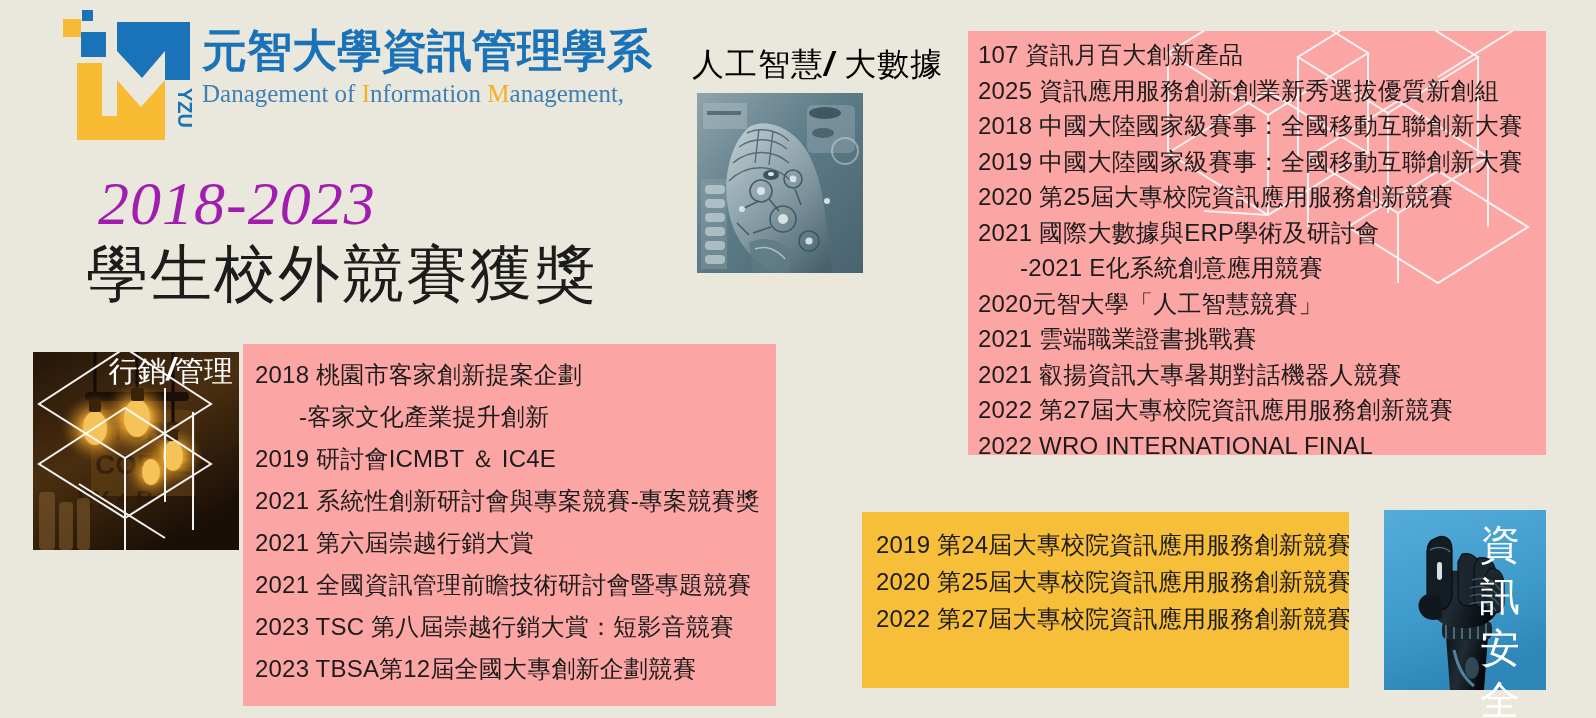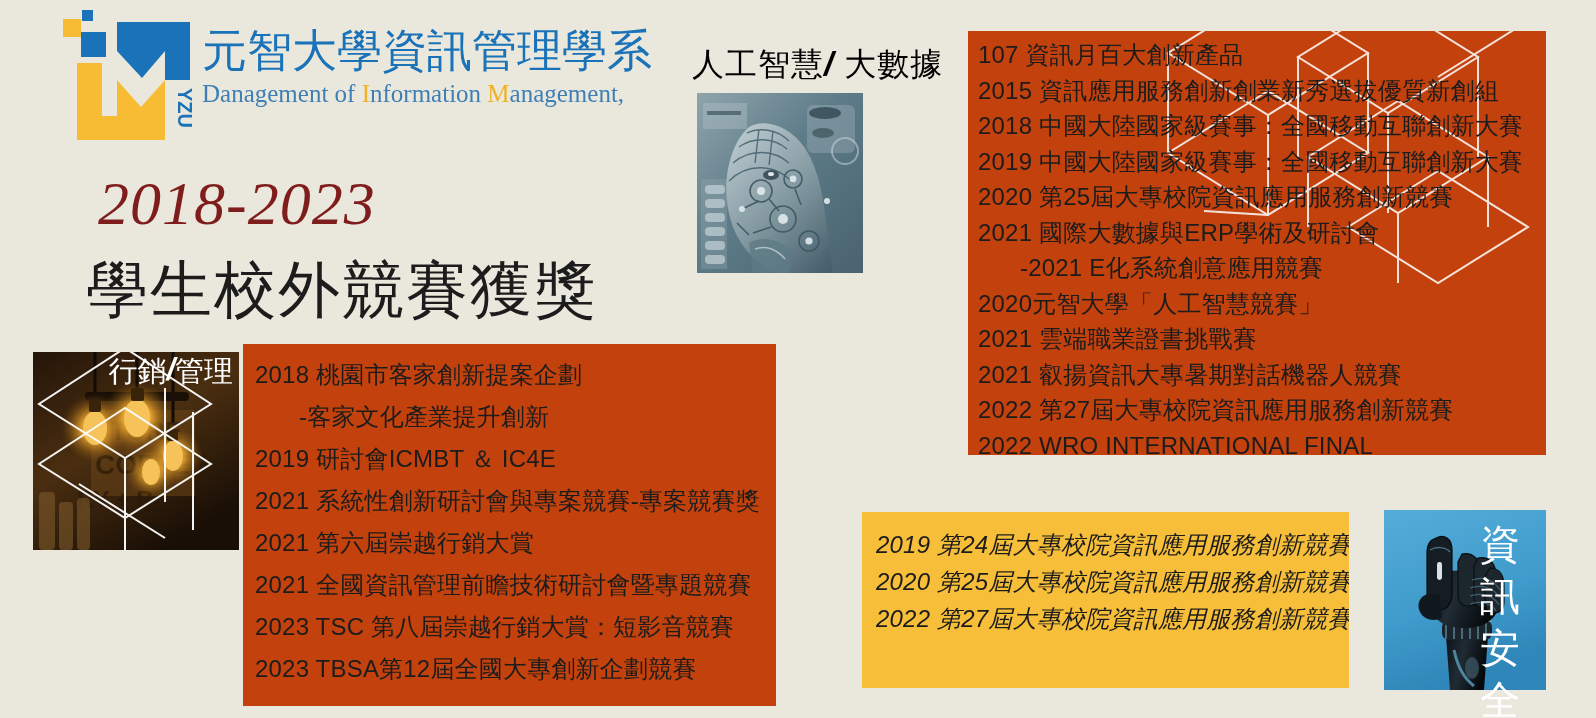--- a/index.html
+++ b/index.html
@@ -11,43 +11,43 @@
     position:relative;
   }
   #root{position:absolute;inset:0;}
 
   
   .logo-wrap{position:absolute;left:62px;top:8px;width:580px;height:140px;}
   .logo-mark{position:absolute;left:0;top:0;width:132px;height:136px;}
   .logo-text{position:absolute;left:140px;top:18px;width:440px;}
   .logo-cn{
     font-family:"Liberation Sans","DejaVu Sans",sans-serif;
-    font-size:45px;font-weight:400;color:#1a72b8;letter-spacing:0px;
+    font-size:45px;font-weight:700;color:#1a72b8;letter-spacing:0px;
     line-height:50px;white-space:nowrap;
   }
   .logo-en1{
     font-family:"Liberation Serif","DejaVu Serif",serif;
     font-size:25px;color:#3f7fb5;line-height:31px;white-space:nowrap;margin-top:2px;
   }
   .logo-en2{
     font-family:"Liberation Serif","DejaVu Serif",serif;
     font-size:25px;color:#f0b128;line-height:31px;white-space:nowrap;
   }
   .ylt{color:#f0b128;}
   .blt{color:#3f7fb5;}
 
   
   .title-years{
     position:absolute;left:98px;top:168px;
     font-family:"Liberation Serif","DejaVu Serif",serif;
-    font-style:italic;font-size:62px;color:#7f1d1d;letter-spacing:1px;
+    font-style:italic;font-size:62px;color:#a21caf;letter-spacing:1px;
     white-space:nowrap;
   }
   .title-main{
-    position:absolute;left:86px;top:248px;
+    position:absolute;left:86px;top:232px;
     font-family:Liberation Sans, sans-serif;
     font-size:62px;color:#1c1c1c;letter-spacing:2px;font-weight:400;
     white-space:nowrap;
   }
 
   
   .ai-heading{
     position:absolute;left:692px;top:43px;
     font-size:32px;color:#000000;white-space:nowrap;letter-spacing:1px;
   }
@@ -68,42 +68,42 @@
   .mk-label{
     position:absolute;left:33px;top:352px;width:206px;height:198px;
     display:flex;align-items:flex-start;justify-content:flex-end;
     padding:0 6px 4px 0;box-sizing:border-box;
     font-size:29px;color:#ffffff;letter-spacing:0px;pointer-events:none;
   }
   .mk-label .sl{font-weight:700;font-style:italic;font-size:31px;}
 
   
   .panel{position:absolute;box-sizing:border-box;overflow:hidden;}
-  .panel-pink{background:#c2410c;}
+  .panel-pink{background:#fca5a5;}
   .panel-orange{background:#f7be3a;}
 
   .panel-right{left:968px;top:31px;width:578px;height:424px;}
   .panel-left{left:243px;top:344px;width:533px;height:362px;}
   .panel-bottom{left:862px;top:512px;width:487px;height:176px;}
 
   .hexdeco{position:absolute;inset:0;pointer-events:none;}
   .hexdeco svg{display:block;width:100%;height:100%;}
 
   .plist{position:relative;z-index:2;}
   .plist .row{
     font-size:24px;color:#1c1c1c;line-height:37px;white-space:nowrap;
     letter-spacing:0.2px;
   }
   .panel-right .plist{padding:6px 0 0 10px;}
   .panel-right .row{line-height:35.5px;font-size:24px;}
   .panel-right .row.indent{padding-left:42px;}
   .panel-left .plist{padding:10px 0 0 12px;}
   .panel-left .row{line-height:42px;font-size:24px;}
   .panel-left .row.indent{padding-left:44px;}
-  .panel-bottom .plist{padding:14px 0 0 14px;font-style:italic;}
+  .panel-bottom .plist{padding:14px 0 0 14px;}
   .panel-bottom .row{line-height:37px;font-size:24px;}
 
   
   .sec-photo{
     position:absolute;left:1384px;top:510px;width:162px;height:180px;
     overflow:hidden;background:#4aa3d4;
   }
   .sec-photo svg{display:block;width:100%;height:100%;}
   .sec-label{
     position:absolute;left:1470px;top:518px;width:60px;
@@ -298,21 +298,21 @@
           <path d="M340 126 L340 196"></path>
           <path d="M520 126 L520 196"></path>
           <path d="M430 182 L430 252"></path>
           <path d="M560 -10 L470 46"></path>
           <path d="M236 180 L300 184"></path>
         </g>
       </svg>
     </div>
     <div class="plist">
       <div class="row">107 資訊月百大創新產品</div>
-      <div class="row">2015 資訊應用服務創新創業新秀選拔優質新創組</div>
+      <div class="row">2025 資訊應用服務創新創業新秀選拔優質新創組</div>
       <div class="row">2018 中國大陸國家級賽事：全國移動互聯創新大賽</div>
       <div class="row">2019 中國大陸國家級賽事：全國移動互聯創新大賽</div>
       <div class="row">2020 第25屆大專校院資訊應用服務創新競賽</div>
       <div class="row">2021 國際大數據與ERP學術及研討會</div>
       <div class="row indent">-2021 E化系統創意應用競賽</div>
       <div class="row">2020元智大學「人工智慧競賽」</div>
       <div class="row">2021 雲端職業證書挑戰賽</div>
       <div class="row">2021 叡揚資訊大專暑期對話機器人競賽</div>
       <div class="row">2022 第27屆大專校院資訊應用服務創新競賽</div>
       <div class="row">2022 WRO INTERNATIONAL FINAL</div>

